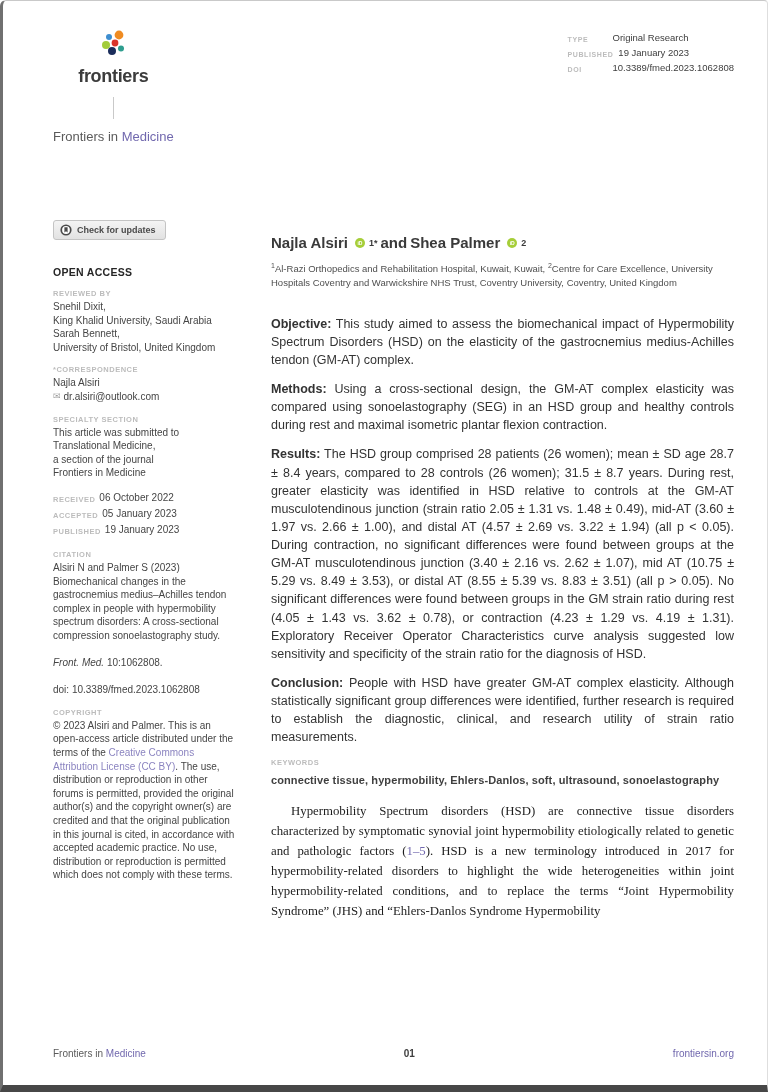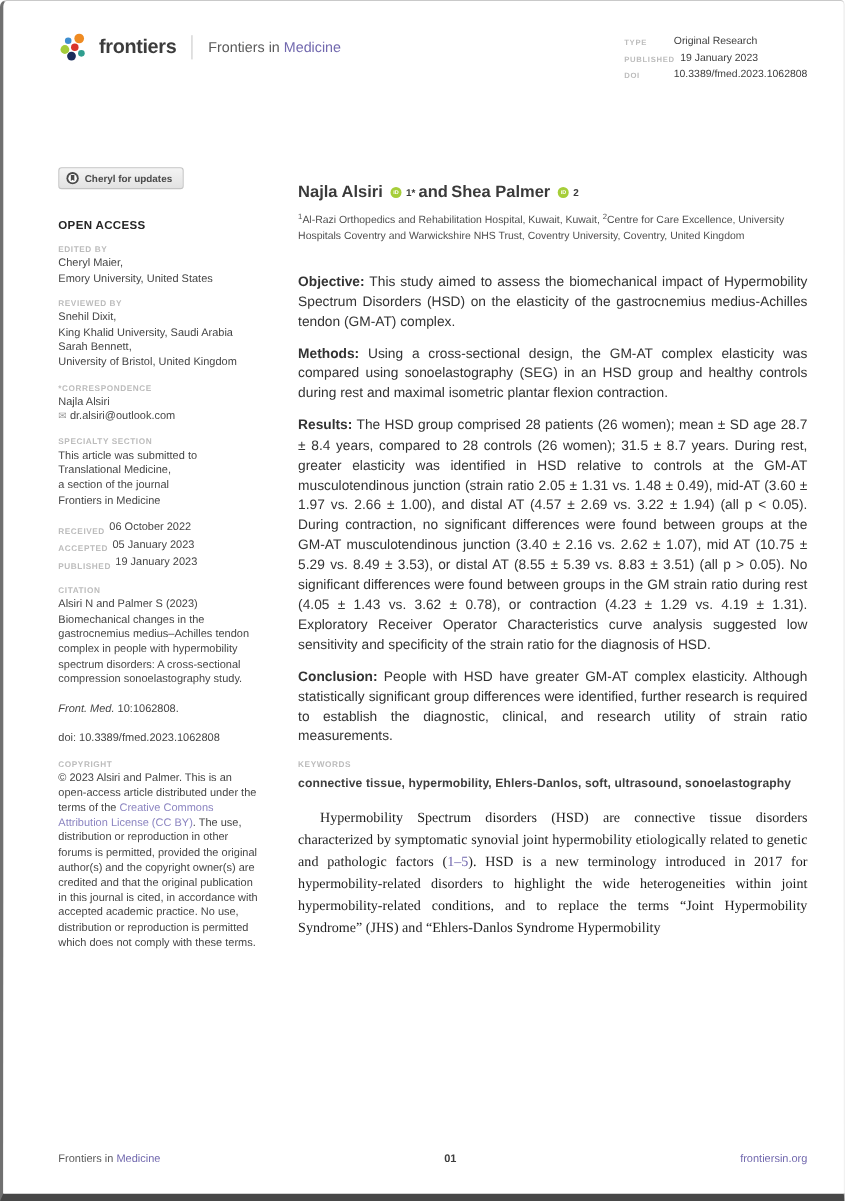--- a/index.html
+++ b/index.html
@@ -6,21 +6,21 @@
   html,body { background:#fff; }
   body { width:768px; height:1092px; font-family:"Liberation Sans", sans-serif; }
   .page {
     position:relative; width:768px; height:1092px; overflow:hidden; background:#fff;
     border-top:1px solid #c9c9c9; border-left:3px solid #707070;
     border-right:1px solid #dedede; border-bottom:7px solid #474747;
     border-radius:6px 4px 0 0;
   }
   
   .header { display:flex; justify-content:space-between; align-items:flex-start; padding:28px 33px 0 50px; }
-  .brand-row { display:flex; align-items:center; gap:10px; }
+  .brand-row { display:flex; align-items:center; gap:10px;flex-direction:column; }
   .logo-mark { width:27px; height:27px; }
   .brand-name { font-size:18px; font-weight:bold; color:#3c3c3c; letter-spacing:-0.3px; }
   .brand-divider { width:1px; height:22px; background:#c9c9c9; margin:0 4px; }
   .journal-line { font-size:13px; color:#5a5a5a; }
   .journal-line .jname { color:#7168ae; }
   .meta-block { padding-top:2px; }
   .meta-row { display:flex; gap:5px; line-height:13px; }
   .meta-label { font-size:7px; color:#bcbcbc; font-weight:bold; letter-spacing:0.6px; text-transform:uppercase; padding-top:2px; min-width:40px; }
   .meta-value { font-size:9.5px; color:#3d3d3d; }
   
@@ -101,30 +101,25 @@
   <div class="body-row">
 
     <div class="sidebar">
 
       <div class="check-btn">
         <svg width="12" height="12" viewBox="0 0 12 12">
           <circle cx="6" cy="6" r="5.6" fill="#4a4a4a"></circle>
           <circle cx="6" cy="6" r="3.9" fill="#fff"></circle>
           <path d="M4.4 3.2 h3.2 v5.4 l-1.6 -1.3 l-1.6 1.3 z" fill="#4a4a4a"></path>
         </svg>
-        <span class="txt">Cheryl for updates</span>
+        <span class="txt">Check for updates</span>
       </div>
 
       <div class="open-access">OPEN ACCESS</div>
 
-      <div class="sb-block">
-        <div class="sb-label">EDITED BY</div>
-        <div class="sb-text">Cheryl Maier,
-Emory University, United States</div>
-      </div>
 
       <div class="sb-block">
         <div class="sb-label">REVIEWED BY</div>
         <div class="sb-text">Snehil Dixit,
 King Khalid University, Saudi Arabia
 Sarah Bennett,
 University of Bristol, United Kingdom</div>
       </div>
 
       <div class="sb-block">

